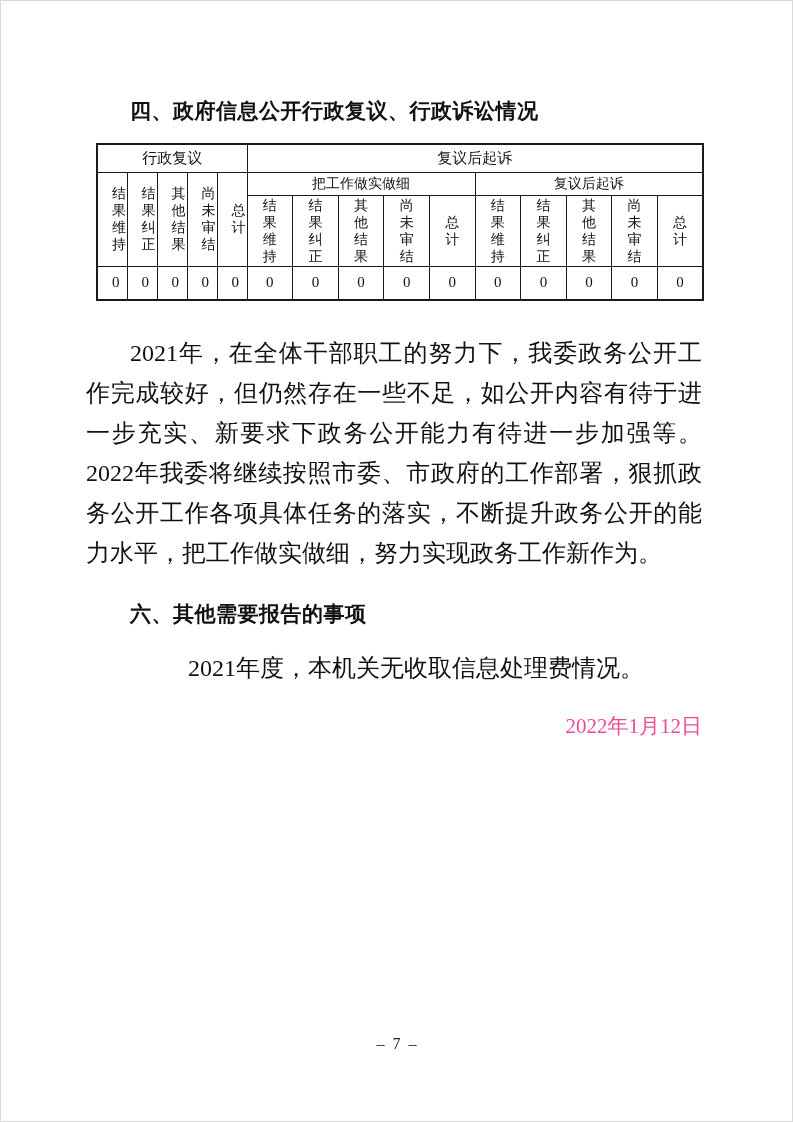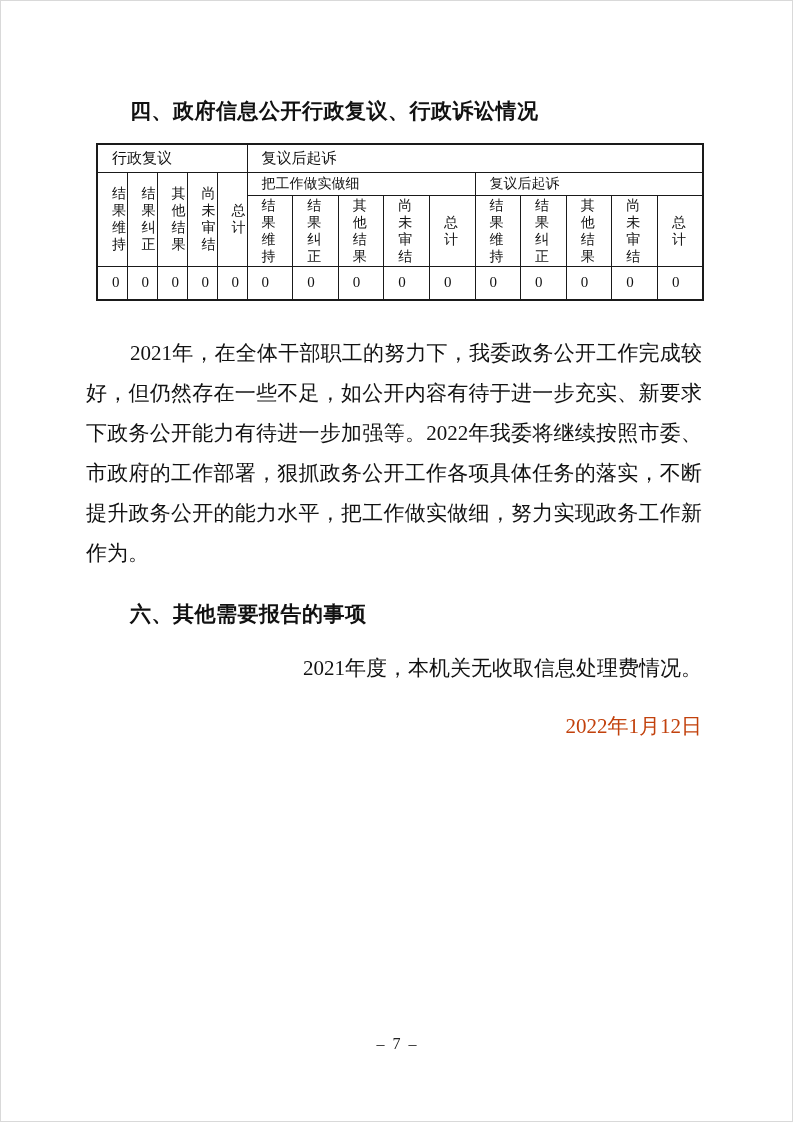--- a/index.html
+++ b/index.html
@@ -27,37 +27,37 @@
     color: #111;
     letter-spacing: 0.5px;
   }
   .h-s4 { top: 96px; }
   .h-s5 { top: 302px; }
   .h-s6 { top: 599px; }
   .body-par {
     position: absolute;
     left: 85px;
     width: 616px;
-    font-size: 21px;
+    font-size: 24px;
     line-height: 40px;
     text-align: justify;
     text-indent: 44px;
     color: #111;
   }
   .p-s5 { top: 332px; }
-  .p-s6 { top: 647px; text-align: right; }
+  .p-s6 { top: 647px; text-align: center; }
   .date-line {
     position: absolute;
     left: 85px;
     width: 616px;
     top: 705px;
     font-size: 21px;
     line-height: 40px;
     text-align: right;
-    color: #c2410c;
+    color: #ec4899;
   }
   .page-num {
     position: absolute;
     left: 0;
     width: 793px;
     top: 1034px;
     text-align: center;
     font-size: 16px;
     color: #222;
     letter-spacing: 2px;
@@ -67,21 +67,21 @@
     top: 142px;
     left: 95px;
     width: 606px;
     table-layout: fixed;
     border-collapse: collapse;
     border: 2px solid #1a1a1a;
     background: #fff;
   }
   table.stats td {
     border: 1px solid #1a1a1a;
-    text-align: left;
+    text-align: center;
     vertical-align: middle;
     font-size: 14px;
     line-height: 17px;
     padding: 1px 14px;
     color: #111;
   }
   tr.row-groups td { height: 28px; font-size: 15px; }
   tr.row-subgroups td.subgroup { height: 23px; }
   td.vcell { white-space: pre-line; line-height: 15.5px; font-size: 14px; }
   tr.row-colheads td { height: 44px; white-space: pre-line; }

